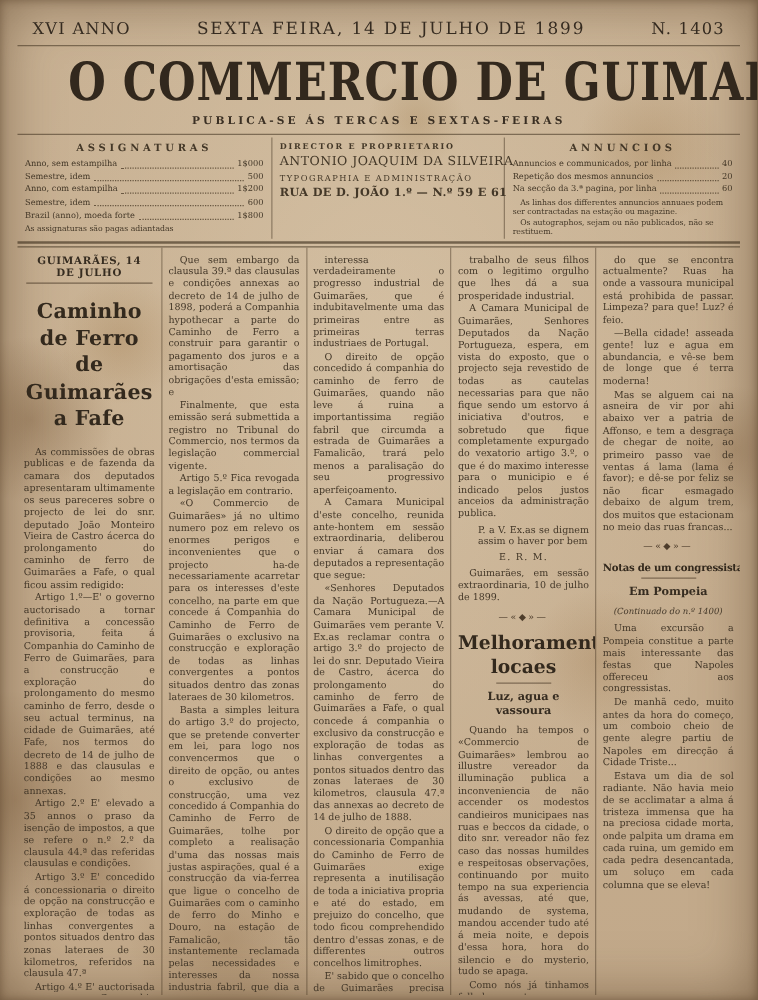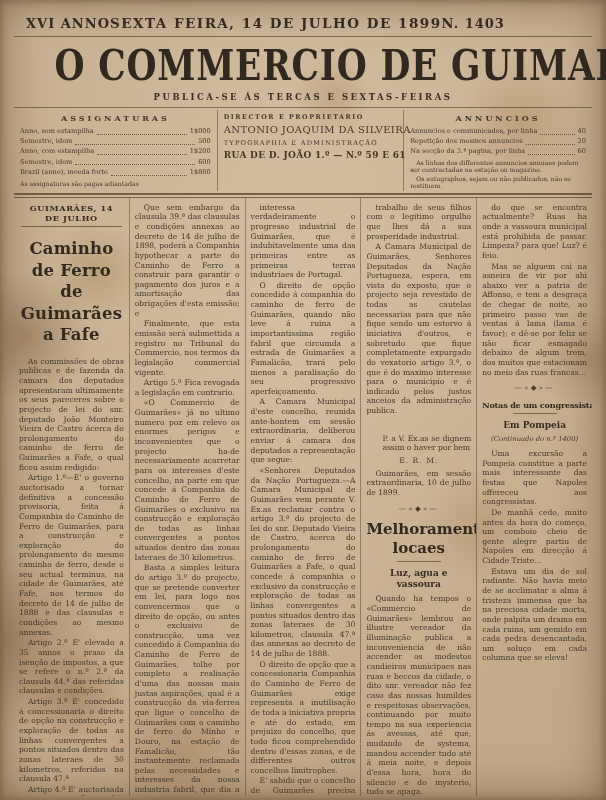--- a/index.html
+++ b/index.html
@@ -13,22 +13,22 @@
       radial-gradient(circle at 12% 87%, rgba(105,72,40,.30), transparent 6%),
       radial-gradient(circle at 30% 94%, rgba(120,85,45,.25), transparent 9%),
       radial-gradient(circle at 55% 12%, rgba(150,115,65,.25), transparent 5%),
       radial-gradient(circle at 86% 15%, rgba(150,110,60,.26), transparent 7%),
       radial-gradient(circle at 79% 66%, rgba(140,100,55,.22), transparent 8%),
       radial-gradient(circle at 97% 45%, rgba(110,75,40,.25), transparent 7%),
       radial-gradient(ellipse at 50% 38%, rgba(255,246,222,.22), transparent 70%),
       linear-gradient(#c9b294,#c2a98a);
     box-shadow: inset 0 0 46px rgba(80,55,30,.55), inset 0 0 8px rgba(60,40,20,.45);
   }
-  .topbar{display:flex;align-items:baseline;
-    padding:15px 26px 3px;font-weight:bold;font-size:13px;letter-spacing:1px;color:#352b20;}
+  .topbar{display:flex;justify-content:space-between;align-items:baseline;
+    padding:15px 26px 3px;font-weight:normal;font-size:13px;letter-spacing:1px;color:#352b20;}
   .topbar .mid{font-size:13.5px;letter-spacing:1.5px;}
   .rule-thin{border-top:1px solid rgba(60,45,28,.55);margin:2px 14px 0;}
   .title{margin:4px 0 0;text-align:center;font-size:42px;font-weight:bold;
     letter-spacing:1px;white-space:nowrap;color:#32281d;transform:scaleX(.82);transform-origin:50% 50%;}
   .subtitle{text-align:center;font-size:8.5px;font-weight:bold;letter-spacing:2.5px;
     margin:2px 0 5px;color:#3a2f23;}
   .infobar{display:flex;margin:2px 14px;font-size:6.6px;color:#443828;}
   .info-col{padding:3px 6px 2px;min-width:0;}
   .subs{flex:0 0 33%;}
   .pub{flex:0 0 30%;border-left:1px solid rgba(64,48,30,.45);border-right:1px solid rgba(64,48,30,.45);
@@ -45,21 +45,21 @@
   .pub .office{font-size:6.6px;letter-spacing:1.2px;margin:4px 0 2px;}
   .pub .address{font-size:9px;font-weight:bold;margin-top:3px;white-space:nowrap;letter-spacing:.3px;}
   .note-line{font-size:6.2px;margin-top:2px;text-indent:6px;}
   .rule-double{border-top:2px solid rgba(60,45,28,.62);border-bottom:1px solid rgba(60,45,28,.62);
     height:2px;margin:1px 14px 0;}
   .cols{display:flex;margin:0 14px;height:598px;overflow:hidden;}
   .col{flex:1 1 0;min-width:0;padding:5px 5px 0;border-right:1px solid rgba(64,48,30,.42);
     overflow:hidden;font-size:7.6px;line-height:1.27;text-align:justify;color:#443829;}
   .col:last-child{border-right:none;}
   .blk{text-indent:9px;margin:0 0 1px;}
-  .blk.pi{padding-left:16px;text-indent:0;margin:18px 0 1px;}
+  .blk.pi{padding-left:16px;text-indent:0;margin:3px 0 1px;}
   .blk.pc{text-align:center;text-indent:0;margin:3px 0;letter-spacing:1px;}
   .blk.dateline{text-align:center;font-weight:bold;font-size:8.2px;letter-spacing:.6px;text-indent:0;
     border-bottom:1px solid rgba(64,48,30,.6);padding-bottom:3px;margin:0 2px 11px;color:#362c20;}
   .blk.headline{font-size:16.5px;font-weight:bold;text-align:center;line-height:1.3;text-indent:0;
     margin:2px 0 11px;letter-spacing:.2px;color:#33291d;}
   .blk.headline2{font-size:15px;font-weight:bold;text-align:center;line-height:1.25;text-indent:0;
     margin:7px 0 3px;color:#33291d;}
   .blk.headline3{font-size:8.1px;font-weight:bold;text-align:center;white-space:nowrap;
     letter-spacing:-.2px;text-indent:0;margin:7px 0 3px;color:#33291d;}
   .blk.subhead{font-size:9px;font-weight:bold;text-align:center;text-indent:0;margin:6px 0 4px;color:#362c20;}
@@ -181,20 +181,21 @@
         <div class="blk p">Guimarães, em sessão extraordinaria, 10 de julho de 1899.</div>
         <div class="blk orn">—«◆»—</div>
         <div class="blk headline2">Melhoramentos locaes</div>
         <div class="blk rulec"></div>
         <div class="blk subhead">Luz, agua e vassoura</div>
         <div class="blk p">Quando ha tempos o «Commercio de Guimarães» lembrou ao illustre vereador da illuminação publica a inconveniencia de não accender os modestos candieiros municipaes nas ruas e beccos da cidade, o dito snr. vereador não fez caso das nossas humildes e respeitosas observações, continuando por muito tempo na sua experiencia ás avessas, até que, mudando de systema, mandou accender tudo até á meia noite, e depois d'essa hora, hora do silencio e do mysterio, tudo se apaga.</div>
         <div class="blk p">Como nós já tinhamos fallado, apontamos o que d'isso dizia o publico pela voz insidiosa dos correspondentes locaes; e como vimos tudo calado, concluimos que o povo estava contente. Mettemos a viola no sacco, receiosos de que não fosse alguem prender-nos por pedirmos luz, mas ficamos a matutar no caso estranho de toda a gente, mais a exm.ª camara, querer luz, muita luz, e luz de gaz, e acharem-se todos mergulhados bem ás escuras.</div>
       </div>
     <div class="col">
         <div class="blk p">do que se encontra actualmente? Ruas ha onde a vassoura municipal está prohibida de passar. Limpeza? para que! Luz? é feio.</div>
+        <div class="blk p">—Bella cidade! asseada gente! luz e agua em abundancia, e vê-se bem de longe que é terra moderna!</div>
         <div class="blk p">Mas se alguem cai na asneira de vir por ahi abaixo ver a patria de Affonso, e tem a desgraça de chegar de noite, ao primeiro passo vae de ventas á lama (lama é favor); e dê-se por feliz se não ficar esmagado debaixo de algum trem, dos muitos que estacionam no meio das ruas francas...</div>
         <div class="blk orn">—«◆»—</div>
         <div class="blk headline3">Notas de um congressista</div>
         <div class="blk rulec"></div>
         <div class="blk subhead">Em Pompeia</div>
         <div class="blk note">(Continuado do n.º 1400)</div>
         <div class="blk p">Uma excursão a Pompeia constitue a parte mais interessante das festas que Napoles offereceu aos congressistas.</div>
         <div class="blk p">De manhã cedo, muito antes da hora do começo, um comboio cheio de gente alegre partiu de Napoles em direcção á Cidade Triste...</div>
         <div class="blk p">Estava um dia de sol radiante. Não havia meio de se acclimatar a alma á tristeza immensa que ha na preciosa cidade morta, onde palpita um drama em cada ruina, um gemido em cada pedra desencantada, um soluço em cada columna que se eleva!</div>
       </div>

